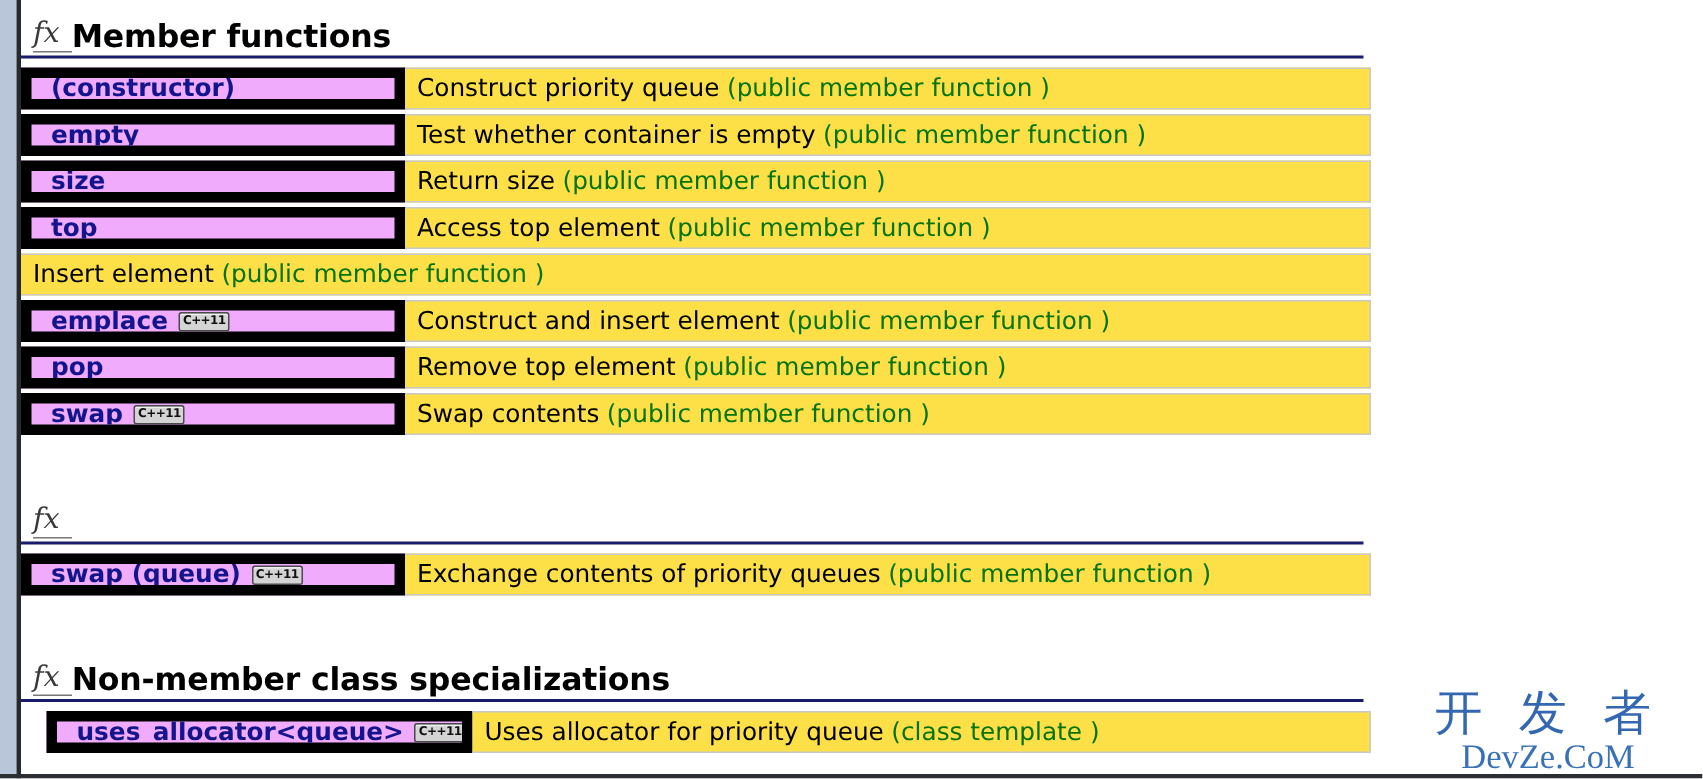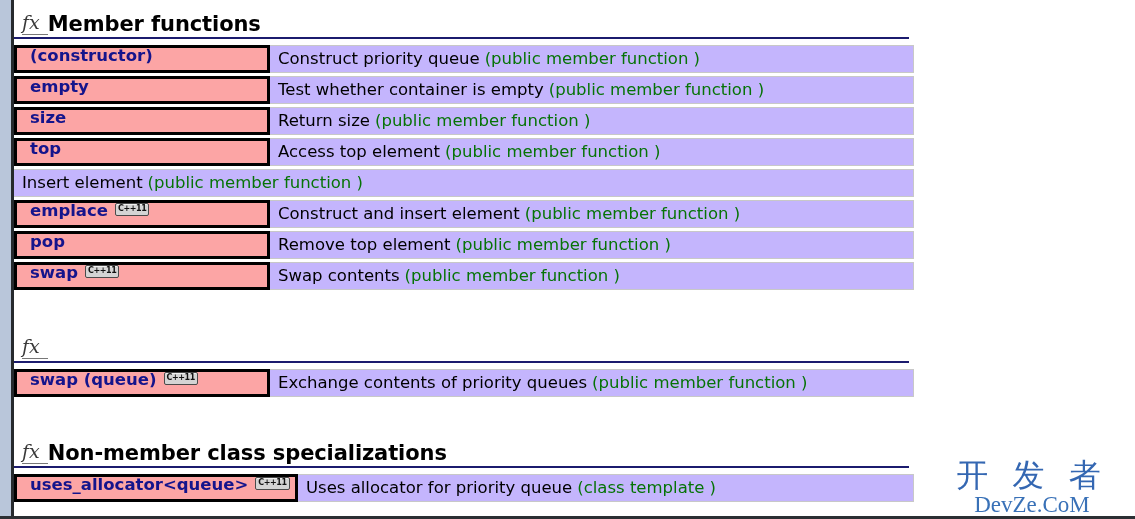--- a/index.html
+++ b/index.html
@@ -89,34 +89,36 @@
   .row {
     display: flex;
     align-items: stretch;
     margin-bottom: 3px;
     height: 28px;
   }
   .cell-name {
     box-sizing: border-box;
     width: 256px;
     flex: 0 0 256px;
-    background: #fca5a5;
-    border: 3px solid #000000;
+    background: #f0abfc;
+    border: 7px solid #000000;
     display: flex;
+    align-items: center;
     padding-left: 13px;
     overflow: hidden;
   }
   .cell-name.wide {
     width: 284px;
     flex: 0 0 284px;
+    margin-left: 17px;
   }
   .cell-desc {
     box-sizing: border-box;
     flex: 1 1 auto;
-    background: #c4b5fd;
+    background: #fde047;
     border: 1px solid #c8c8c8;
     border-left: none;
     display: flex;
     align-items: center;
     padding-left: 8px;
     overflow: hidden;
     white-space: nowrap;
   }
   .fname {
     color: #14148c;

